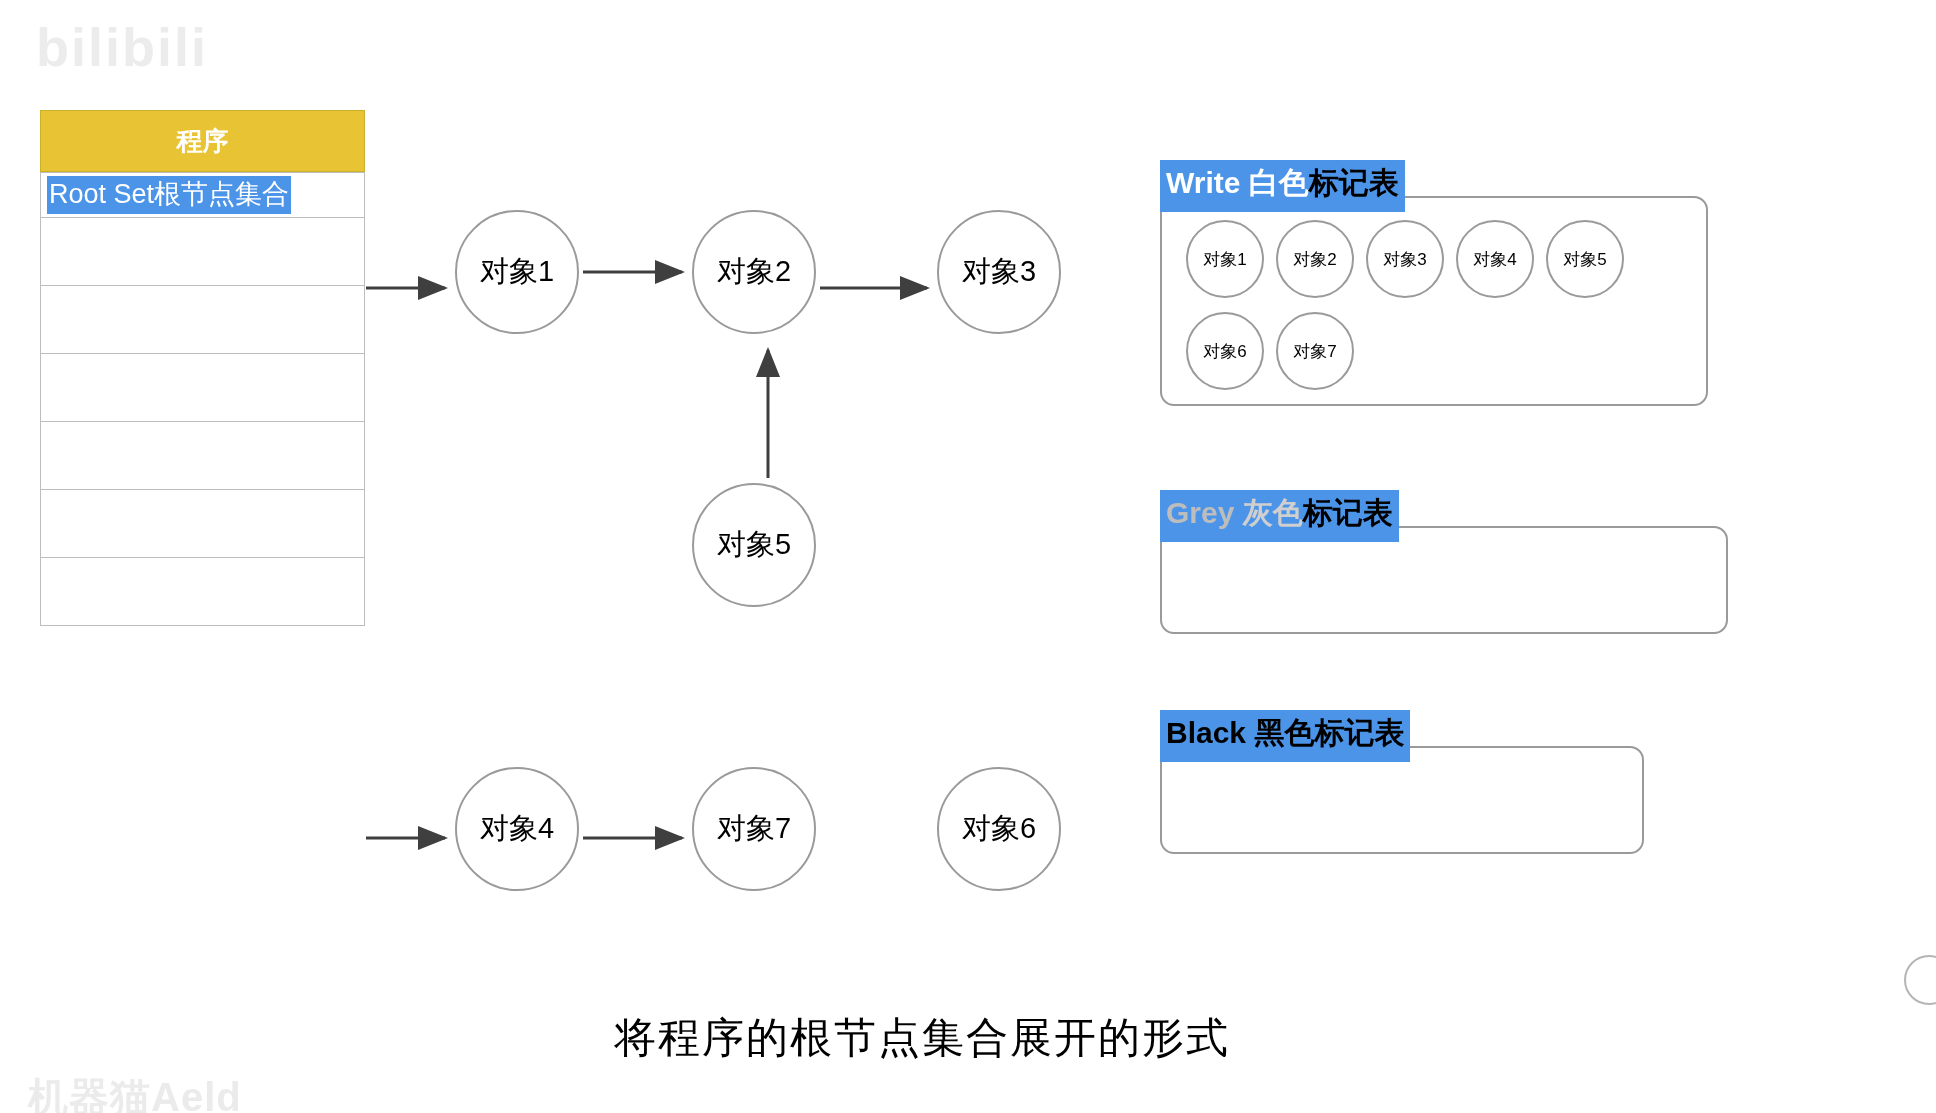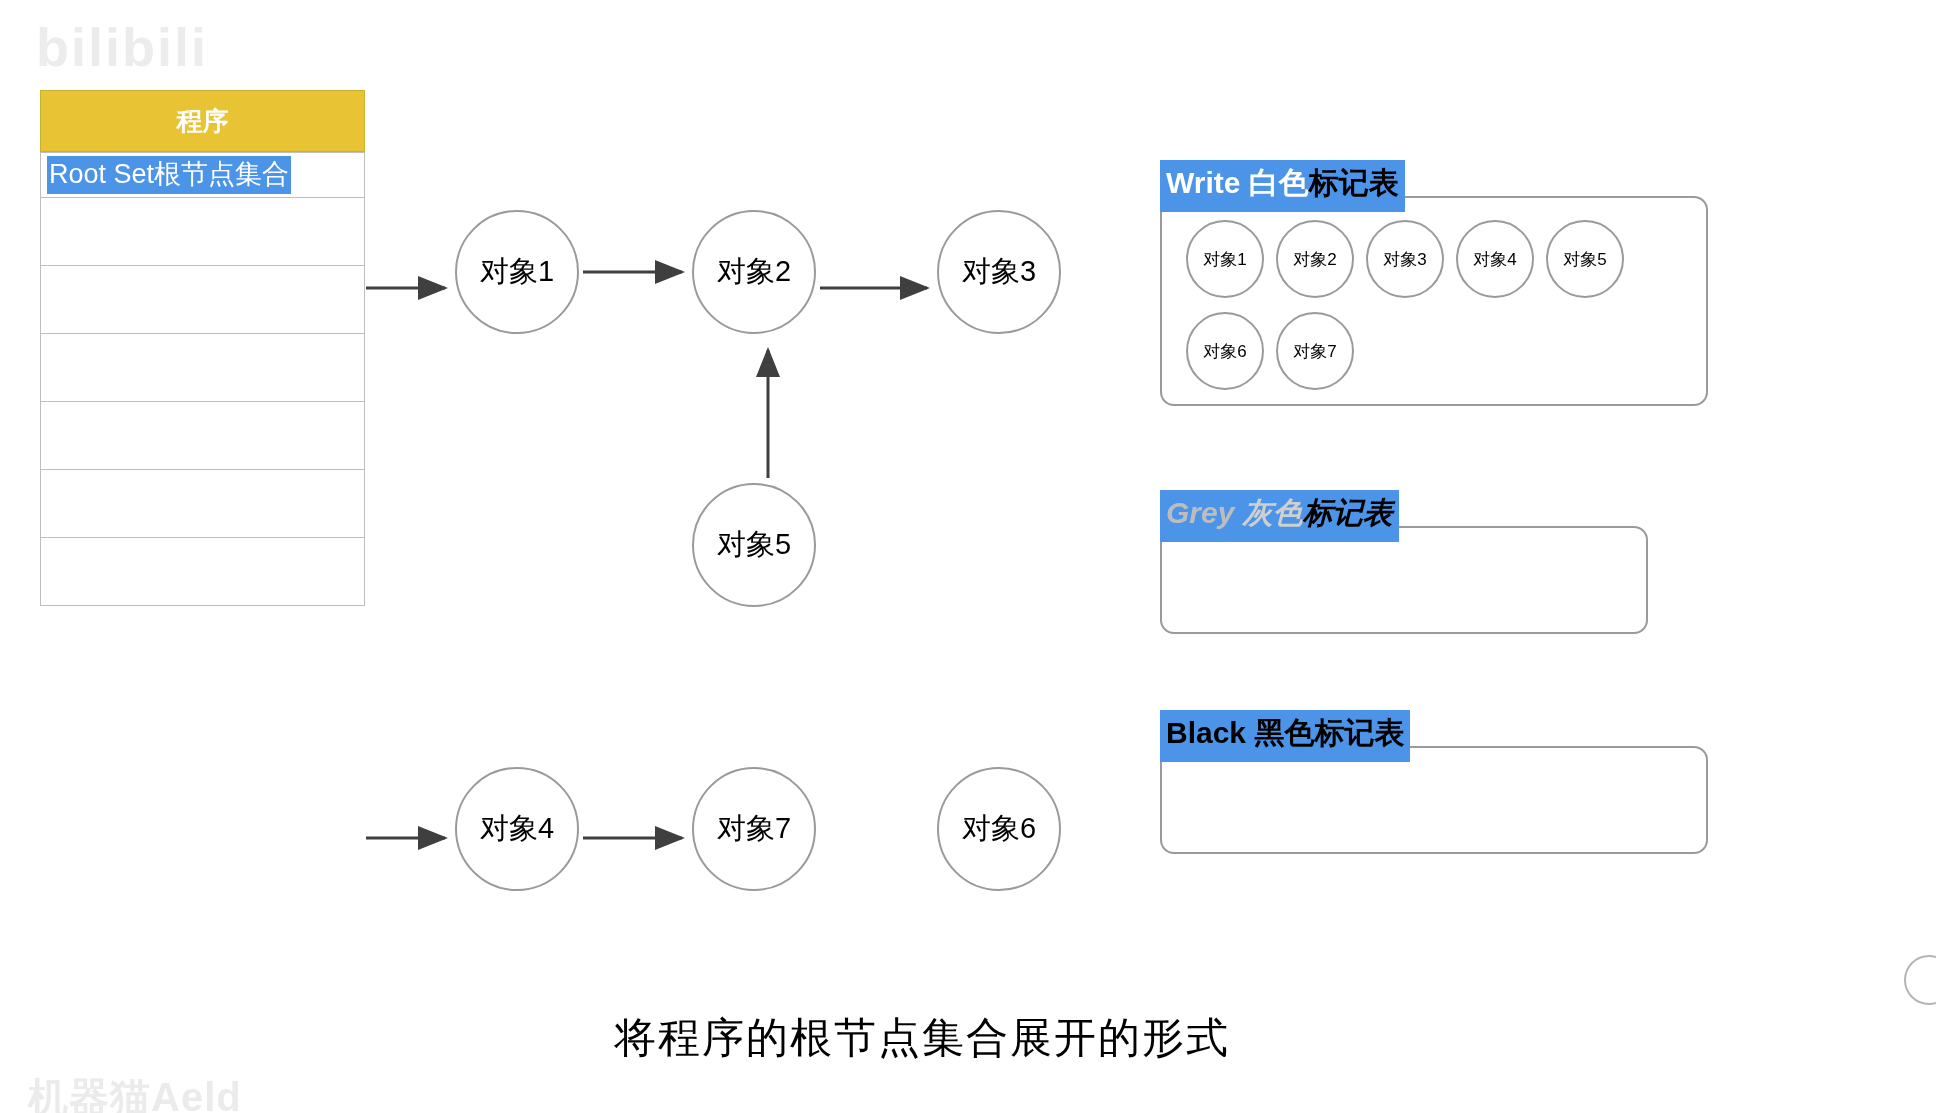--- a/index.html
+++ b/index.html
@@ -50,20 +50,21 @@
     height: 62px;
     background: #e8c333;
     border: 1px solid #cbb02c;
     display: flex;
     align-items: center;
     justify-content: center;
     font-size: 26px;
     font-weight: bold;
     color: #ffffff;
     box-sizing: border-box;
+    margin-top: 20px;
   }
   .rs-cell {
     height: 68px;
     border: 1px solid #bdbdbd;
     border-top: none;
     box-sizing: border-box;
     display: flex;
     align-items: center;
     padding-left: 6px;
     font-size: 27px;
@@ -230,25 +231,25 @@
     <div class="chip">对象1</div>
     <div class="chip">对象2</div>
     <div class="chip">对象3</div>
     <div class="chip">对象4</div>
     <div class="chip">对象5</div>
     <div class="chip">对象6</div>
     <div class="chip">对象7</div>
   </div>
 </div>
 
-<div class="mt" style="left:1160px; top:490px; width:488px;font-style:italic;">
+<div class="mt" style="left:1160px; top:490px; width:568px;">
   <div class="mt-head"><span class="en-grey">Grey</span>&nbsp;<span class="cn-grey">灰色</span><span class="tail">标记表</span></div>
   <div class="mt-body" style="height:108px;"></div>
 </div>
 
-<div class="mt" style="left:1160px; top:710px; width:548px;">
+<div class="mt" style="left:1160px; top:710px; width:484px;">
   <div class="mt-head"><span class="en-black">Black</span>&nbsp;<span class="cn-black">黑色</span><span class="tail">标记表</span></div>
   <div class="mt-body" style="height:108px;"></div>
 </div>
 
 <div id="caption">将程序的根节点集合展开的形式</div>
 
 <div id="edge-arc"></div>
 
 </body></html>

